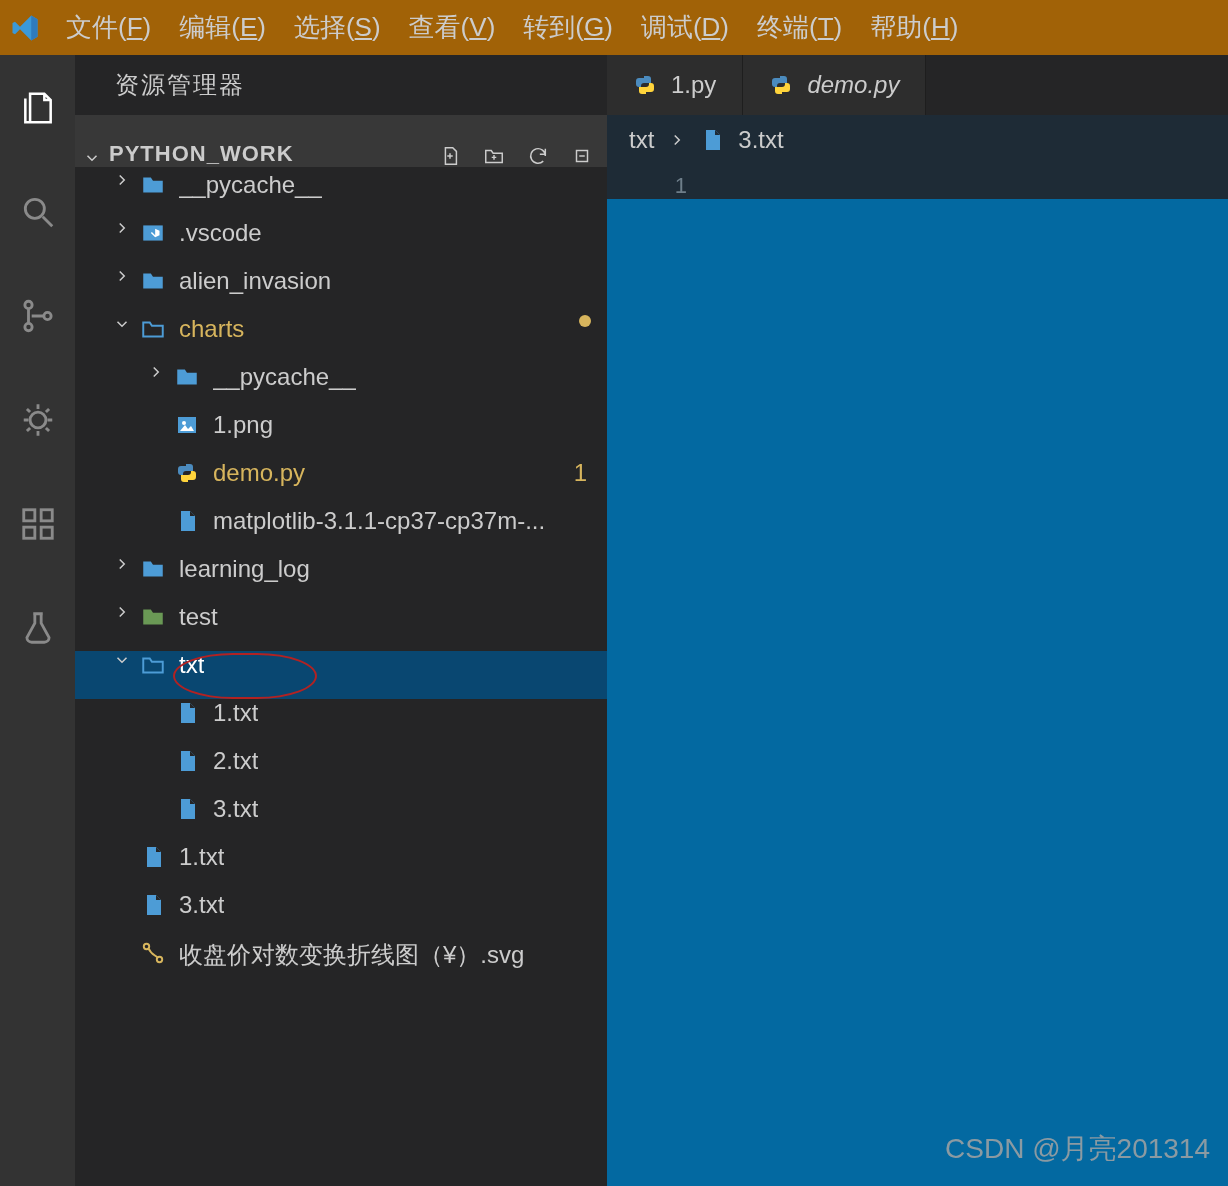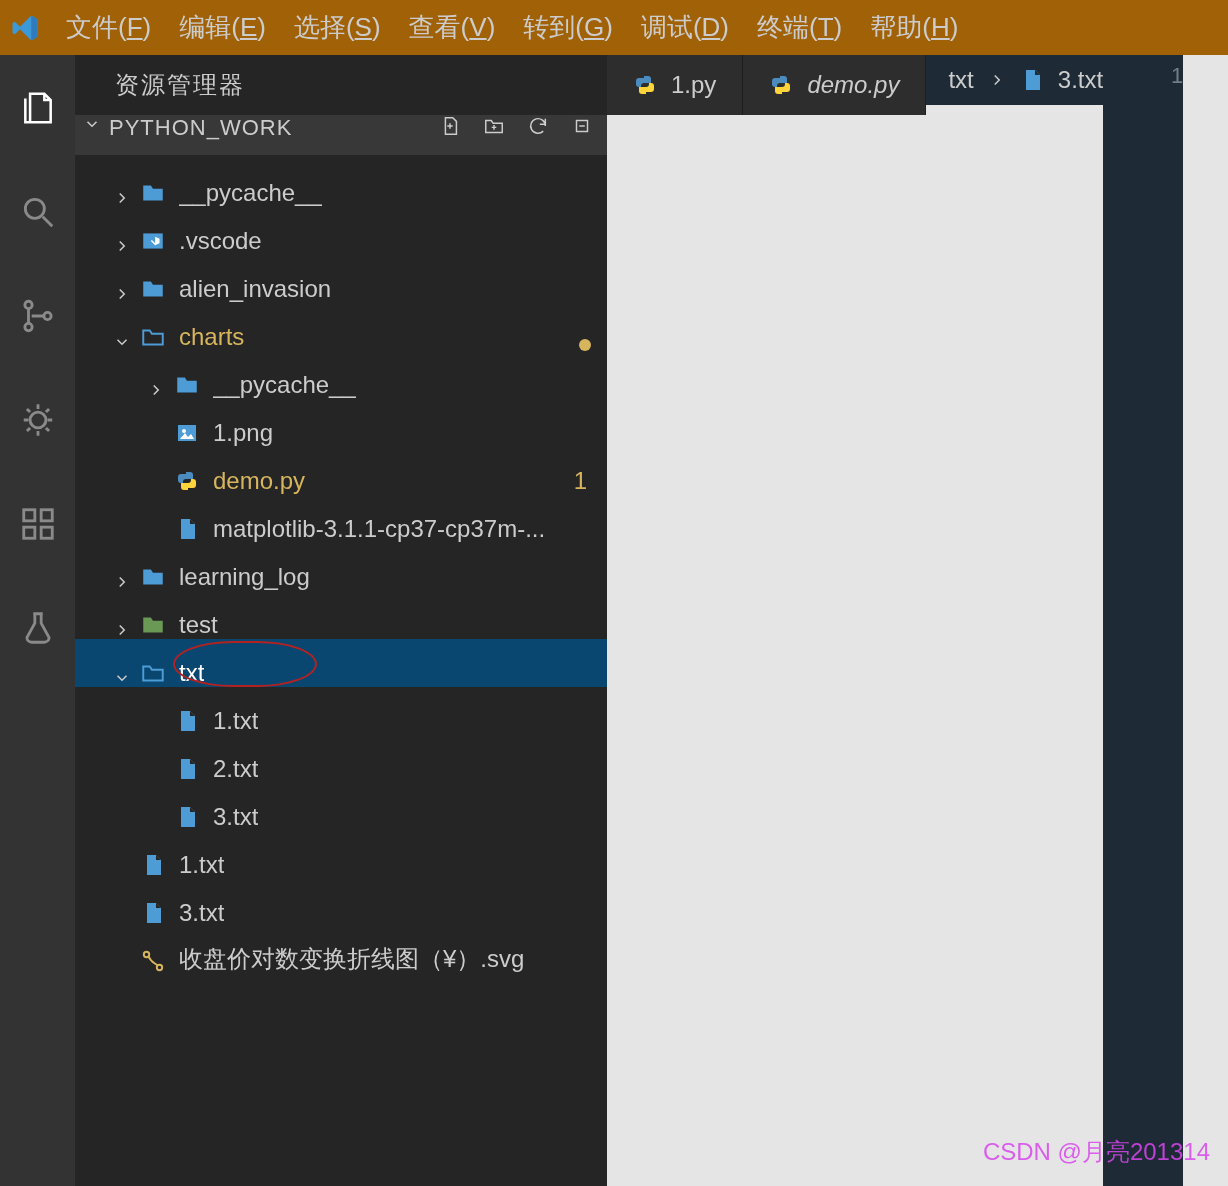--- a/index.html
+++ b/index.html
@@ -7,45 +7,45 @@
   .menubar .logo{margin-right:12px;display:flex;align-items:center}
   .menubar .menu-item{padding:0 14px;height:100%;display:flex;align-items:center;cursor:pointer}
   .menubar .menu-item u{text-decoration:underline}
   .main{display:flex;height:calc(100% - 55px)}
   .activitybar{width:75px;background:#333333;display:flex;flex-direction:column;align-items:center;padding-top:30px;gap:58px}
   .activitybar .ab-item{width:46px;height:46px;display:flex;align-items:center;justify-content:center;color:#8a8a8a;cursor:pointer}
   .activitybar .ab-item.active{color:#fff}
   .activitybar .ab-item svg{width:38px;height:38px}
   .sidebar{width:532px;background:#252526;display:flex;flex-direction:column}
   .sidebar-title{height:60px;display:flex;align-items:center;padding-left:40px;color:#ccc;font-size:24px;letter-spacing:2px}
-  .section-header{height:40px;background:#383838;display:flex;align-items:flex-start;color:#ccc;font-size:22px;font-weight:normal;letter-spacing:1px;padding-left:8px}
+  .section-header{height:52px;background:#383838;display:flex;align-items:flex-end;color:#ccc;font-size:22px;font-weight:bold;letter-spacing:1px;padding-left:8px}
   .section-header .chev{margin-right:8px}
   .section-actions{margin-left:auto;display:flex;gap:22px;padding-right:14px}
   .section-actions svg{width:22px;height:22px;color:#ccc}
   .tree{flex:1;overflow:hidden;padding-top:4px}
-  .row{height:48px;display:flex;align-items:flex-end;color:#ccc;font-size:24px;white-space:nowrap;overflow:hidden;cursor:pointer}
+  .row{height:48px;display:flex;align-items:flex-start;color:#ccc;font-size:24px;white-space:nowrap;overflow:hidden;cursor:pointer}
   .row .chev{width:22px;display:flex;justify-content:center;color:#aaa;margin-right:6px}
   .row .icon{width:28px;height:28px;margin-right:12px;flex:0 0 28px;display:flex;align-items:center;justify-content:center}
   .row .label{overflow:hidden;text-overflow:ellipsis}
   .row.mod .label{color:#d7b55d}
   .row .dot{width:12px;height:12px;border-radius:50%;background:#d7b55d;margin-left:auto;margin-right:16px}
   .row .mark{margin-left:auto;margin-right:20px;color:#d7b55d}
   .row.sel{background:#094771;color:#fff}
   .ind1{padding-left:36px}.ind2{padding-left:70px}
   .row.sel.ring{position:relative}
   .row.sel.ring::after{content:"";position:absolute;left:98px;top:2px;width:140px;height:42px;border:2px solid #b22222;border-radius:50%/60%;pointer-events:none}
   .file-blue{color:#4d9cd6}
-  .editor{flex:1;background:#e5e5e5;display:flex;flex-direction:row;min-width:0}
+  .editor{flex:1;background:#0369a1;display:flex;flex-direction:column;min-width:0}
   .tabs{height:60px;background:#252526;display:flex;align-items:stretch}
   .tab{display:flex;align-items:center;padding:0 26px;gap:14px;background:#2d2d2d;color:#ccc;font-size:24px;border-right:1px solid #1e1e1e;cursor:pointer}
   .tab.italic{font-style:italic}
   .breadcrumb{height:50px;display:flex;align-items:center;padding-left:22px;gap:14px;color:#ccc;font-size:24px;background:#1e2b36}
   .gutter{padding:8px 0 0 60px;color:#6e7e8a;font-size:22px;background:#1e2b36}
   .gutter .ln{text-align:right;width:20px}
-  .watermark{position:absolute;right:18px;bottom:18px;color:#d946ef;font-size:24px;opacity:.85}
+  .watermark{position:absolute;right:18px;bottom:18px;color:#a3a3a3;font-size:28px;opacity:.85}
   svg{display:block}
   .chev-svg{width:18px;height:18px}
   .chev-svg path{stroke:#ccc;stroke-width:2;fill:none}
 </style>
 </head>
 <body>
 
 <div class="menubar">
   <span class="logo">
     <svg width="30" height="30" viewBox="0 0 24 24">

